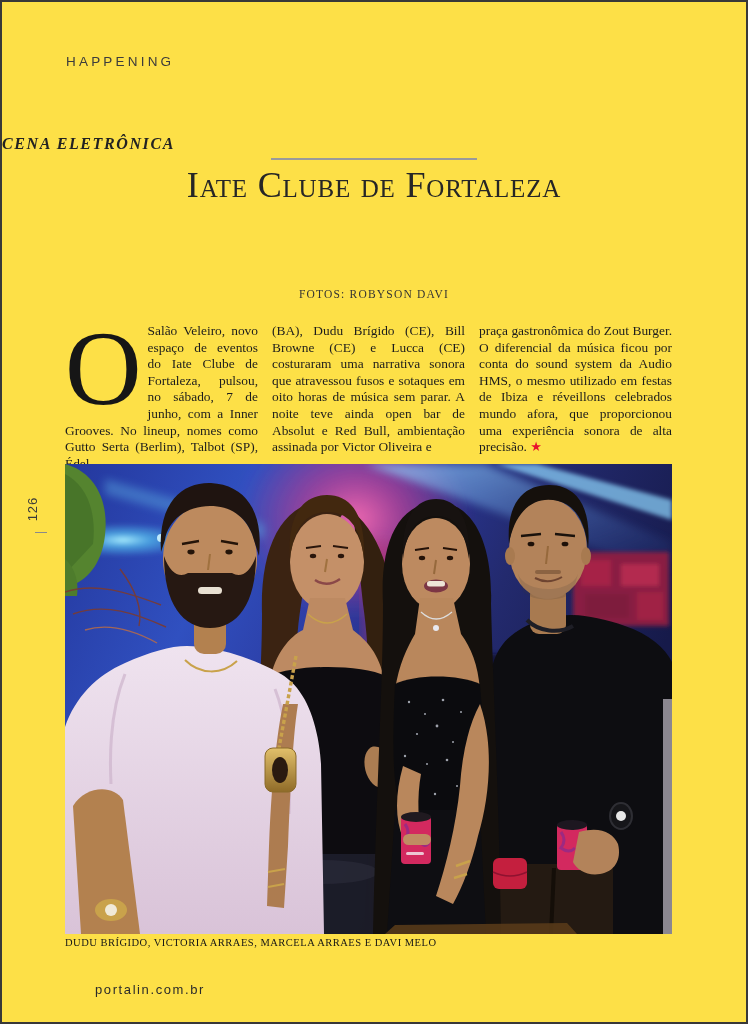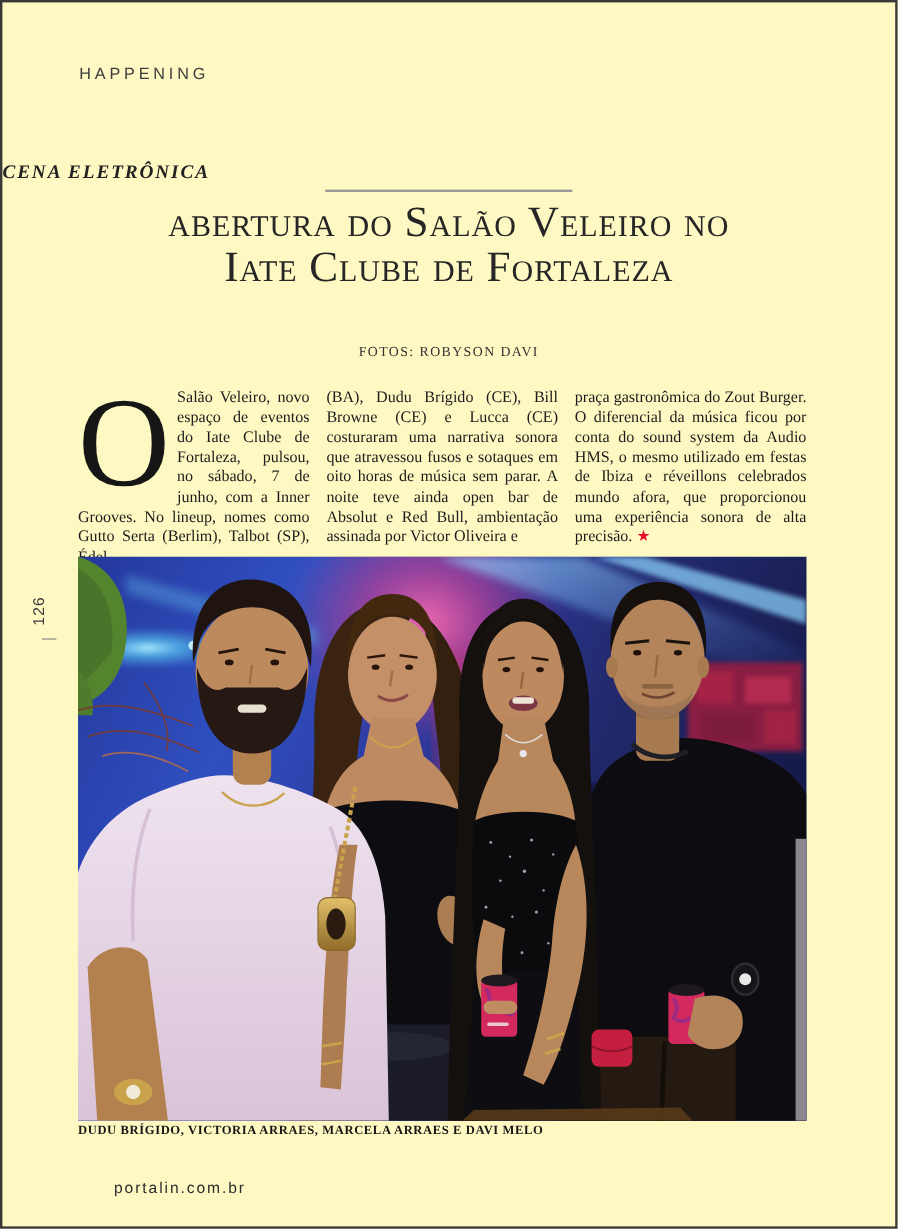--- a/index.html
+++ b/index.html
@@ -1,19 +1,19 @@
 <!DOCTYPE html>
 <html><head>
 <meta charset="utf-8">
 <style>
   html,body{margin:0;padding:0;background:#888;}
   .page{
     position:relative;
     width:748px;height:1024px;
-    background:#fef9c3;
+    background:#fde047;
     border:2px solid #383838;
     box-sizing:border-box;
     overflow:hidden;
     font-family:"Liberation Serif", serif;
     color:#1f1f1f;
   }
   .kicker{
     position:absolute;left:64px;top:52px;
     font-family:"Liberation Sans", sans-serif;
     font-size:13.5px;letter-spacing:3.2px;color:#3c3c3c;font-weight:400;
@@ -61,42 +61,41 @@
   .pagenum-rule{
     position:absolute;left:33px;top:530px;width:12px;height:1px;background:#8a8a8a;
   }
   .photo{
     position:absolute;left:63px;top:462px;width:607px;height:470px;
     background:#1b2a7a;
   }
   .photo svg{display:block;width:100%;height:100%;}
   .caption{
     position:absolute;left:63px;top:935px;width:607px;
-    font-weight:700;font-size:10.5px;letter-spacing:0.5px;color:#161616;
+    font-weight:400;font-size:10.5px;letter-spacing:0.5px;color:#161616;
   }
   .footer-url{
     position:absolute;left:66px;top:980px;
     font-family:"Liberation Sans", sans-serif;
     font-size:13px;letter-spacing:1.6px;color:#2b2b2b;margin-left:27px;
   }
 </style>
 </head>
 <body>
 
 <div class="page">
 
   <div class="kicker">HAPPENING</div>
 
   <div class="section-label-wrap">
     <span class="section-label">CENA ELETRÔNICA</span>
     <div class="section-rule"></div>
   </div>
 
   <div class="page-title">
-    <div>abertura do Salão Veleiro no</div>
     <div>Iate Clube de Fortaleza</div>
   </div>
 
   <div class="photo-credit">FOTOS: ROBYSON DAVI</div>
 
   <div class="article-body">
     <div class="col">
       <span class="dropcap">O</span><span>Salão Veleiro, novo espaço de eventos do Iate Clube de Fortaleza, pulsou, no sábado, 7 de junho, com a Inner Grooves. No lineup, nomes como Gutto Serta (Berlim), Talbot (SP), Édel</span>
     </div>
     <div class="col">

